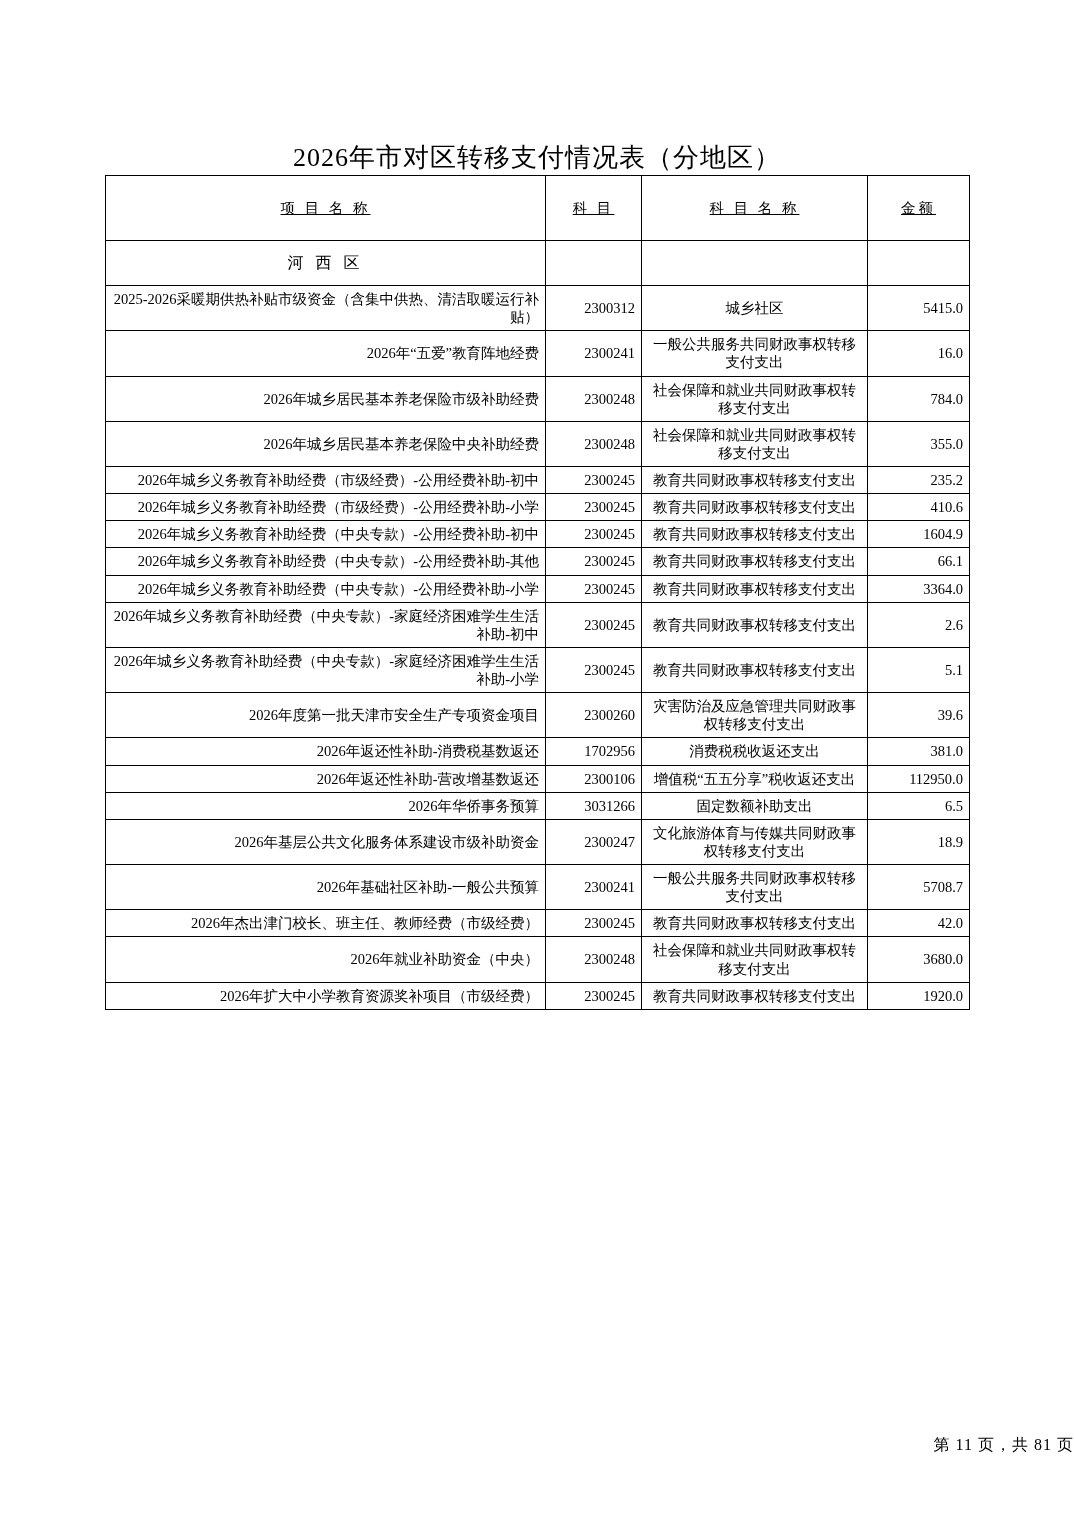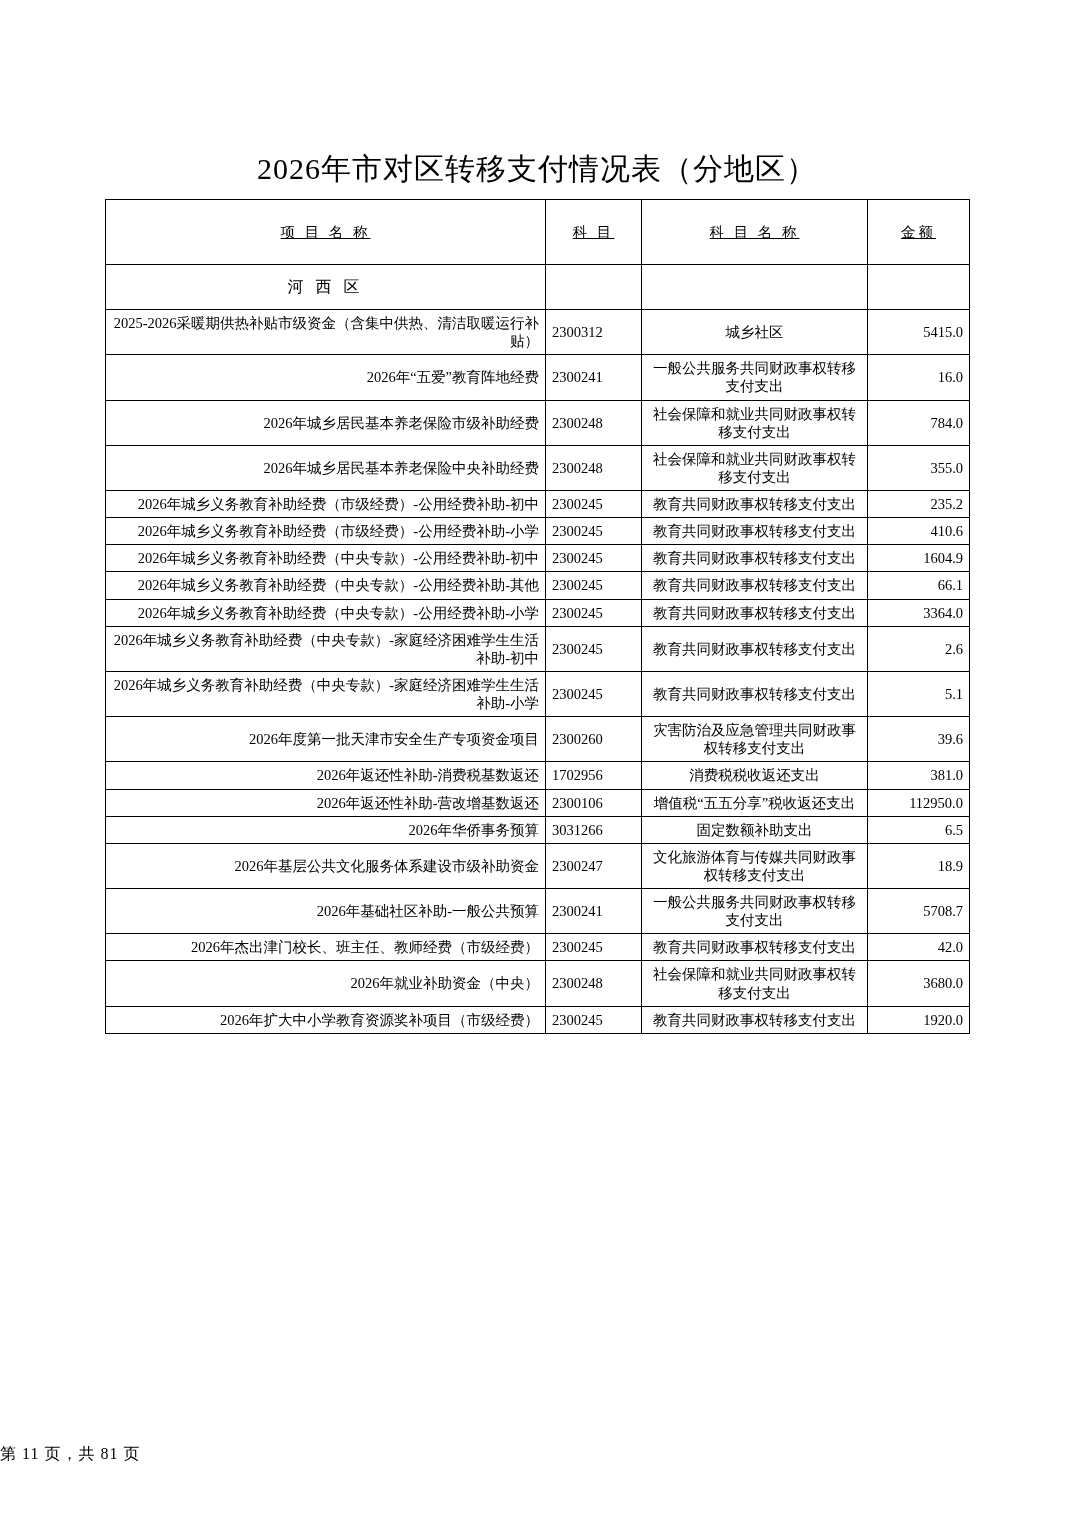--- a/index.html
+++ b/index.html
@@ -16,24 +16,24 @@
   }
   .page {
     width: 1074px;
     height: 1520px;
     box-sizing: border-box;
     padding: 0 105px;
     position: relative;
   }
   .doc-title {
     text-align: center;
-    font-size: 30px;
+    font-size: 26px;
     font-weight: normal;
     letter-spacing: 1px;
-    margin: 9px;
+    margin: 0;
     padding-top: 140px;
     font-family: "Liberation Serif", "DejaVu Serif", serif;
   }
   .unit-line {
     text-align: right;
     font-size: 15px;
     margin-top: 45px;
     margin-bottom: 8px;
     padding-right: 4px;
   }
@@ -60,21 +60,21 @@
     font-size: 18px;
     letter-spacing: 3px;
     height: 56px;
     padding: 6px;
     text-decoration: underline;
   }
   td.name {
     text-align: right;
   }
   td.code {
-    text-align: left;
+    text-align: right;
   }
   td.subj {
     text-align: center;
   }
   td.amt {
     text-align: right;
     padding-right: 10px;
   }
   tr.district td {
     text-align: center;
@@ -83,21 +83,21 @@
     font-size: 16px;
   }
   tr.district td.blank {
     letter-spacing: 0;
   }
   .footer {
     position: absolute;
     left: 0;
     right: 0;
     bottom: 64px;
-    text-align: left;
+    text-align: right;
     font-size: 16px;
     letter-spacing: 1px;
   }
 </style>
 </head>
 <body>
 
 <div class="page">
 
   <h1 class="doc-title">2026年市对区转移支付情况表（分地区）</h1>

